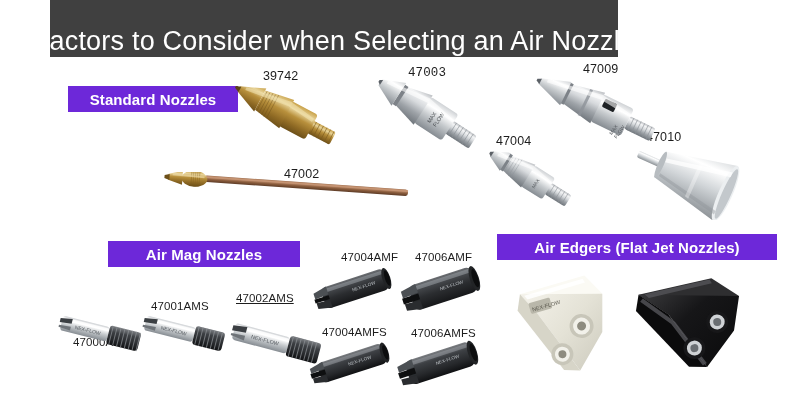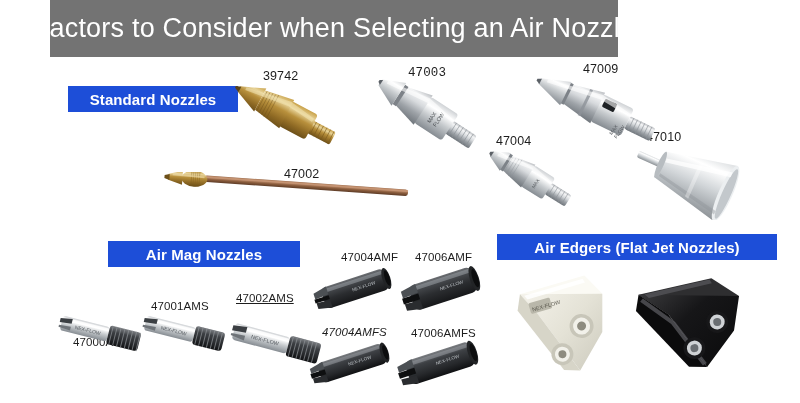--- a/index.html
+++ b/index.html
@@ -16,37 +16,37 @@
     background: #ffffff;
   }
 
   
   #header-banner {
     position: absolute;
     left: 50px;
     top: 0px;
     width: 568px;
     height: 57px;
-    background: #737373;
+    background: #404040;
     display: flex;
-    align-items: center;
+    align-items: flex-end;
     justify-content: center;
   }
   #header-title {
     color: #ffffff;
     font-size: 27px;
     font-weight: normal;
     letter-spacing: 0.2px;
     white-space: nowrap;
   }
 
   
   .section-chip {
     position: absolute;
-    background: #1d4ed8;
+    background: #6d28d9;
     color: #ffffff;
     font-size: 15px;
     font-weight: bold;
     display: flex;
     align-items: center;
     justify-content: center;
     padding: 0 12px;
     height: 26px;
     box-sizing: border-box;
     white-space: nowrap;
@@ -95,21 +95,21 @@
 <div class="part-label" style="left:583px; top:62px;">47009</div>
 <div class="part-label" style="left:496px; top:134px;">47004</div>
 <div class="part-label" style="left:646px; top:130px;">47010</div>
 <div class="part-label" style="left:284px; top:167px;">47002</div>
 
 <div class="part-label sm" style="left:73px; top:300px;margin-top:36px;">47000AMS</div>
 <div class="part-label sm" style="left:151px; top:300px;">47001AMS</div>
 <div class="part-label sm" style="left:236px; top:292px;text-decoration:underline;">47002AMS</div>
 <div class="part-label sm" style="left:341px; top:251px;">47004AMF</div>
 <div class="part-label sm" style="left:415px; top:251px;">47006AMF</div>
-<div class="part-label sm" style="left:322px; top:326px;font-style:italic;">47004AMFS</div>
+<div class="part-label sm" style="left:322px; top:326px;">47004AMFS</div>
 <div class="part-label sm" style="left:411px; top:327px;">47006AMFS</div>
 
 <svg width="0" height="0" style="position:absolute" aria-hidden="true">
   <defs>
     <linearGradient id="gBrass" x1="0" y1="0" x2="0" y2="1">
       <stop offset="0%" stop-color="#c9a24a"></stop>
       <stop offset="22%" stop-color="#e8d49a"></stop>
       <stop offset="45%" stop-color="#b8903c"></stop>
       <stop offset="75%" stop-color="#8f6a24"></stop>
       <stop offset="100%" stop-color="#6d5019"></stop>

